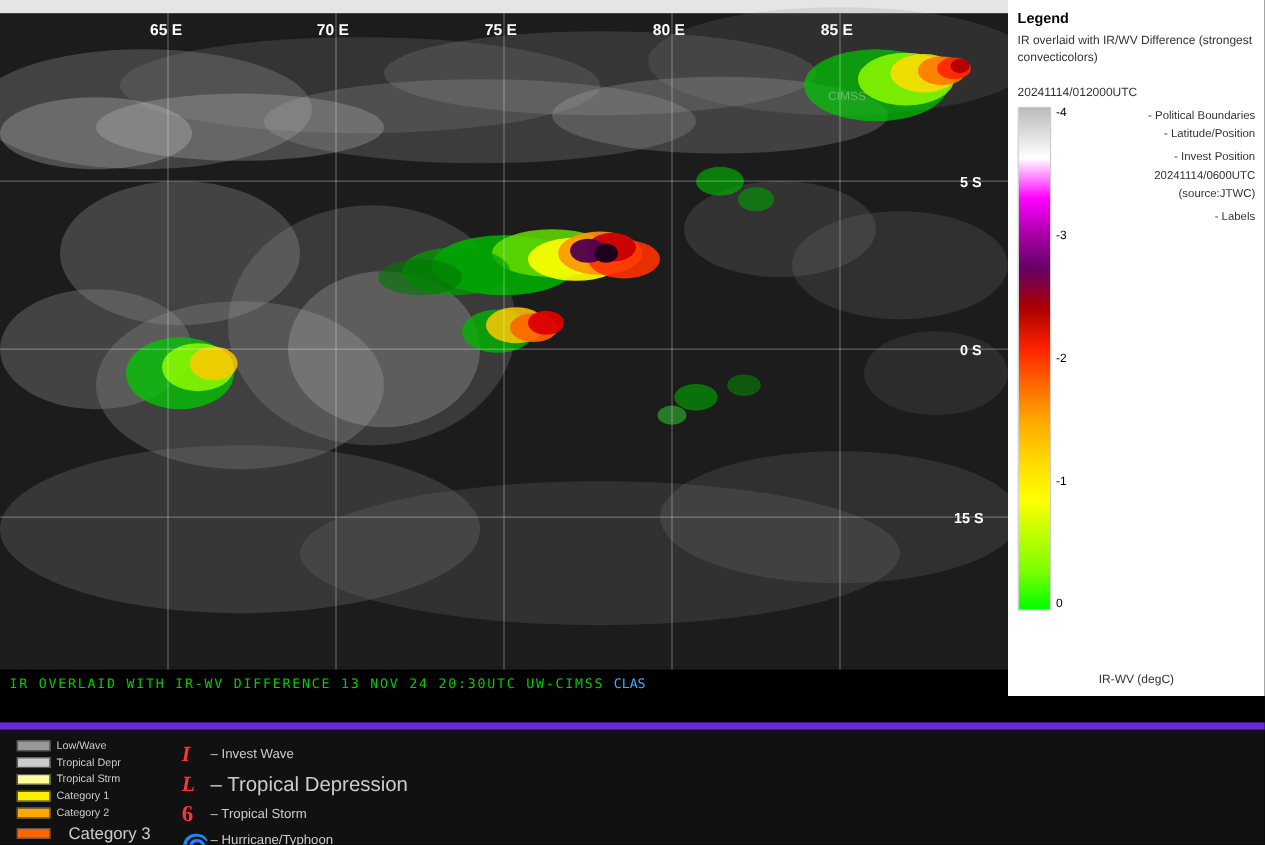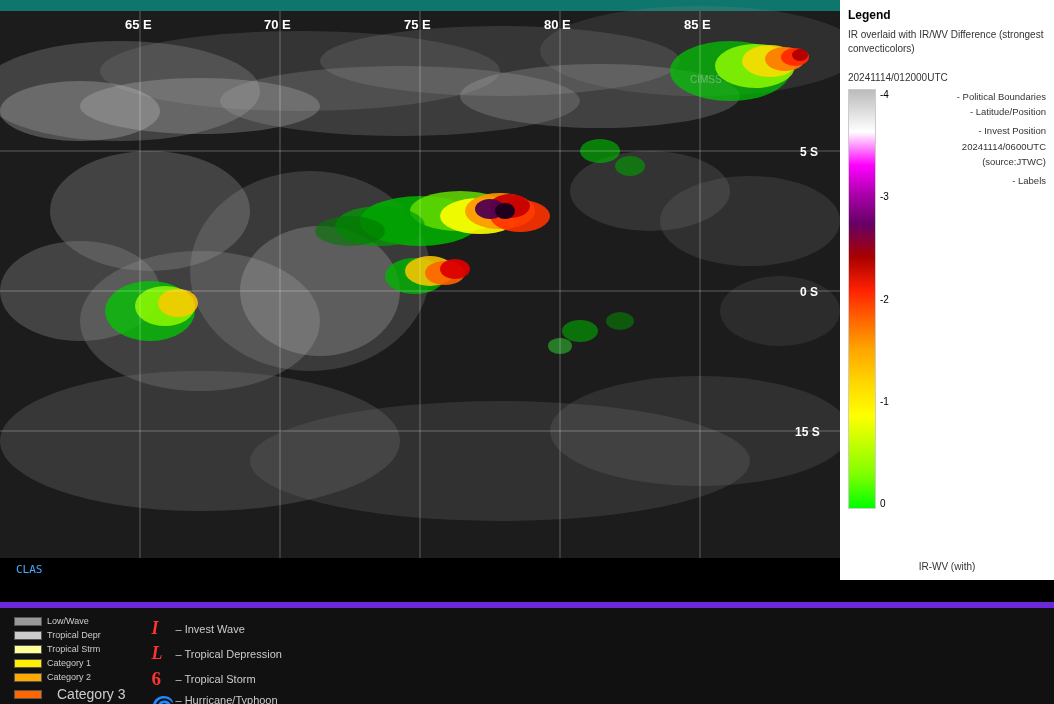--- a/index.html
+++ b/index.html
@@ -21,21 +21,21 @@
     #top-section {
       display: flex;
       flex: 1;
       height: 580px;
     }
 
     #satellite-image {
       position: relative;
       width: 840px;
       height: 580px;
-      background: #0f766e;
+      background: #e5e5e5;
       overflow: hidden;
     }
 
     #bottom-bar {
       height: 120px;
       background: #111;
       display: flex;
       align-items: flex-start;
       padding: 6px 10px;
       border-top: 6px solid #6d28d9;
@@ -193,20 +193,21 @@
         <text x="684" y="18" fill="white" font-size="13" font-weight="bold" font-family="Arial">85 E</text>
 
         <text x="800" y="145" fill="white" font-size="12" font-weight="bold" font-family="Arial">5 S</text>
         <text x="800" y="285" fill="white" font-size="12" font-weight="bold" font-family="Arial">0 S</text>
         <text x="795" y="425" fill="white" font-size="12" font-weight="bold" font-family="Arial">15 S</text>
 
         <text x="690" y="72" fill="rgba(200,200,200,0.5)" font-size="10" font-family="Arial">CIMSS</text>
       </svg>
 
       <div id="image-footer" style="position:absolute;bottom:0;left:0;right:0;background:#000;height:22px;display:flex;align-items:center;padding:0 8px;">
+        <span style="color:#00cc00;font-size:11px;font-family:monospace;letter-spacing:1.5px;">IR OVERLAID WITH IR-WV DIFFERENCE    13 NOV 24   20:30UTC    UW-CIMSS</span>
         <span style="color:#44aaff;font-size:11px;font-family:monospace;margin-left:8px;">CLAS</span>
       </div>
     </div>
 
     <div id="right-panel">
       <div id="legend-title">Legend</div>
 
       <div id="legend-desc" style="font-size:10px;color:#333;line-height:1.4;margin-bottom:4px;">
         <span>IR overlaid with IR/WV Difference (strongest convecticolors)</span>
       </div>
@@ -228,21 +229,21 @@
         <div style="margin-left:8px;">
           <div style="font-size:9.5px;color:#333;line-height:1.6;text-align:right;">
             <div>- <span>Political Boundaries</span></div>
             <div>- <span>Latitude/Position</span></div>
             <div style="margin-top:4px;">- <span>Invest Position  20241114/0600UTC</span><br>&nbsp;&nbsp;<span>(source:JTWC)</span></div>
             <div style="margin-top:4px;">- <span>Labels</span></div>
           </div>
         </div>
       </div>
 
-      <div style="font-size:10px;color:#333;text-align:center;margin-top:4px;">IR-WV (with)</div>
+      <div style="font-size:10px;color:#333;text-align:center;margin-top:4px;">IR-WV (degC)</div>
     </div>
 
   </div>
 
   <div id="bottom-bar" style="height:102px;background:#111;display:flex;align-items:flex-start;padding:6px 14px 4px 14px;gap:16px;">
 
     <div style="display:flex;flex-direction:column;gap:2px;margin-top:2px;">
       <div class="scale-item" style="display:flex;align-items:center;">
         <div class="scale-swatch" style="width:28px;height:9px;background:#999;margin-right:5px;border:1px solid #555;"></div>
         <span style="color:#ccc;font-size:9px;">Low/Wave</span>
@@ -274,21 +275,21 @@
 
     </div>
 
     <div style="display:flex;flex-direction:column;gap:4px;padding-top:4px;margin-left:10px;">
       <div style="display:flex;align-items:center;">
         <span style="color:#ff3333;font-size:18px;font-weight:bold;width:24px;font-family:serif;font-style:italic;">I</span>
         <span style="color:#ccc;font-size:11px;">– Invest Wave</span>
       </div>
       <div style="display:flex;align-items:center;">
         <span style="color:#ff3333;font-size:18px;font-weight:bold;width:24px;font-family:serif;font-style:italic;">L</span>
-        <span style="color:#ccc;font-size:11px;">– <span>Tropical Depression</span></span>
+        <span style="color:#ccc;font-size:17px;">– <span>Tropical Depression</span></span>
       </div>
       <div style="display:flex;align-items:center;">
         <span style="color:#ff3333;font-size:19px;font-weight:bold;width:24px;font-family:serif;">6</span>
         <span style="color:#ccc;font-size:11px;">– <span>Tropical Storm</span></span>
       </div>
       <div style="display:flex;align-items:center;">
         <span style="color:#ff3333;font-size:19px;font-weight:bold;width:24px;font-family:serif;">🌀</span>
         <span style="color:#ccc;font-size:11px;">– Hurricane/Typhoon<br>&nbsp;&nbsp;(w/category)</span>
       </div>
     </div>

